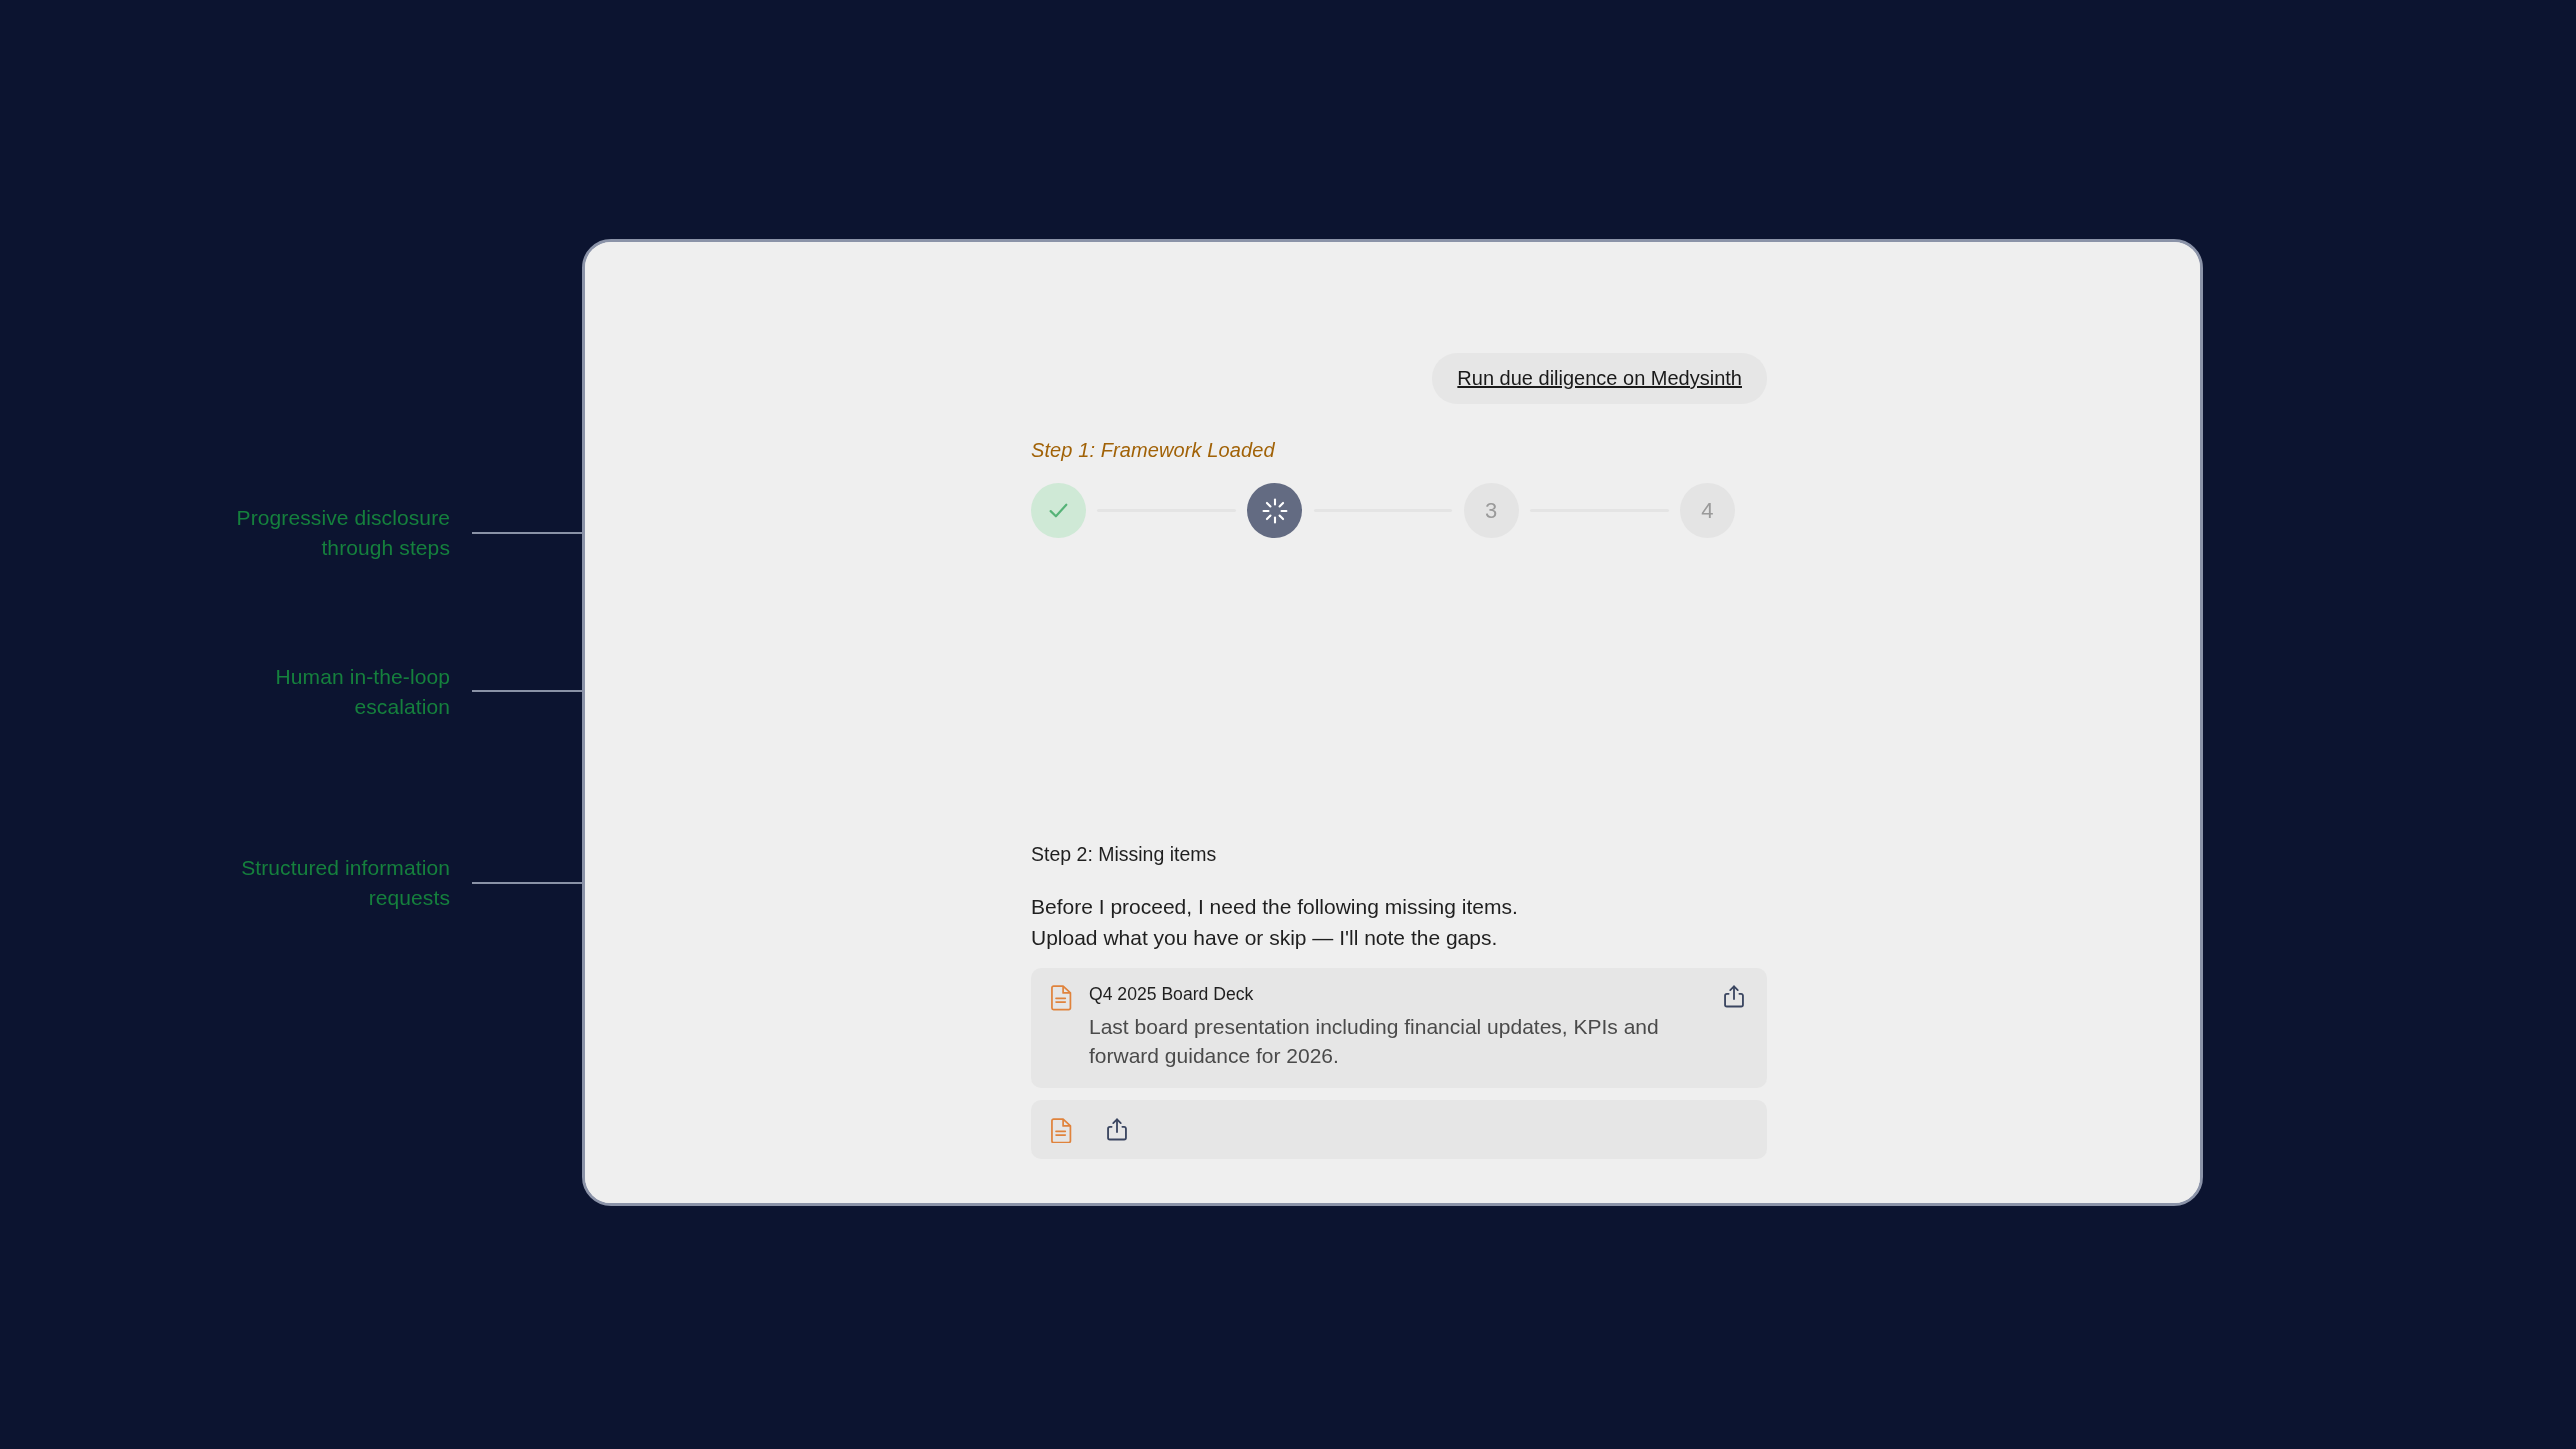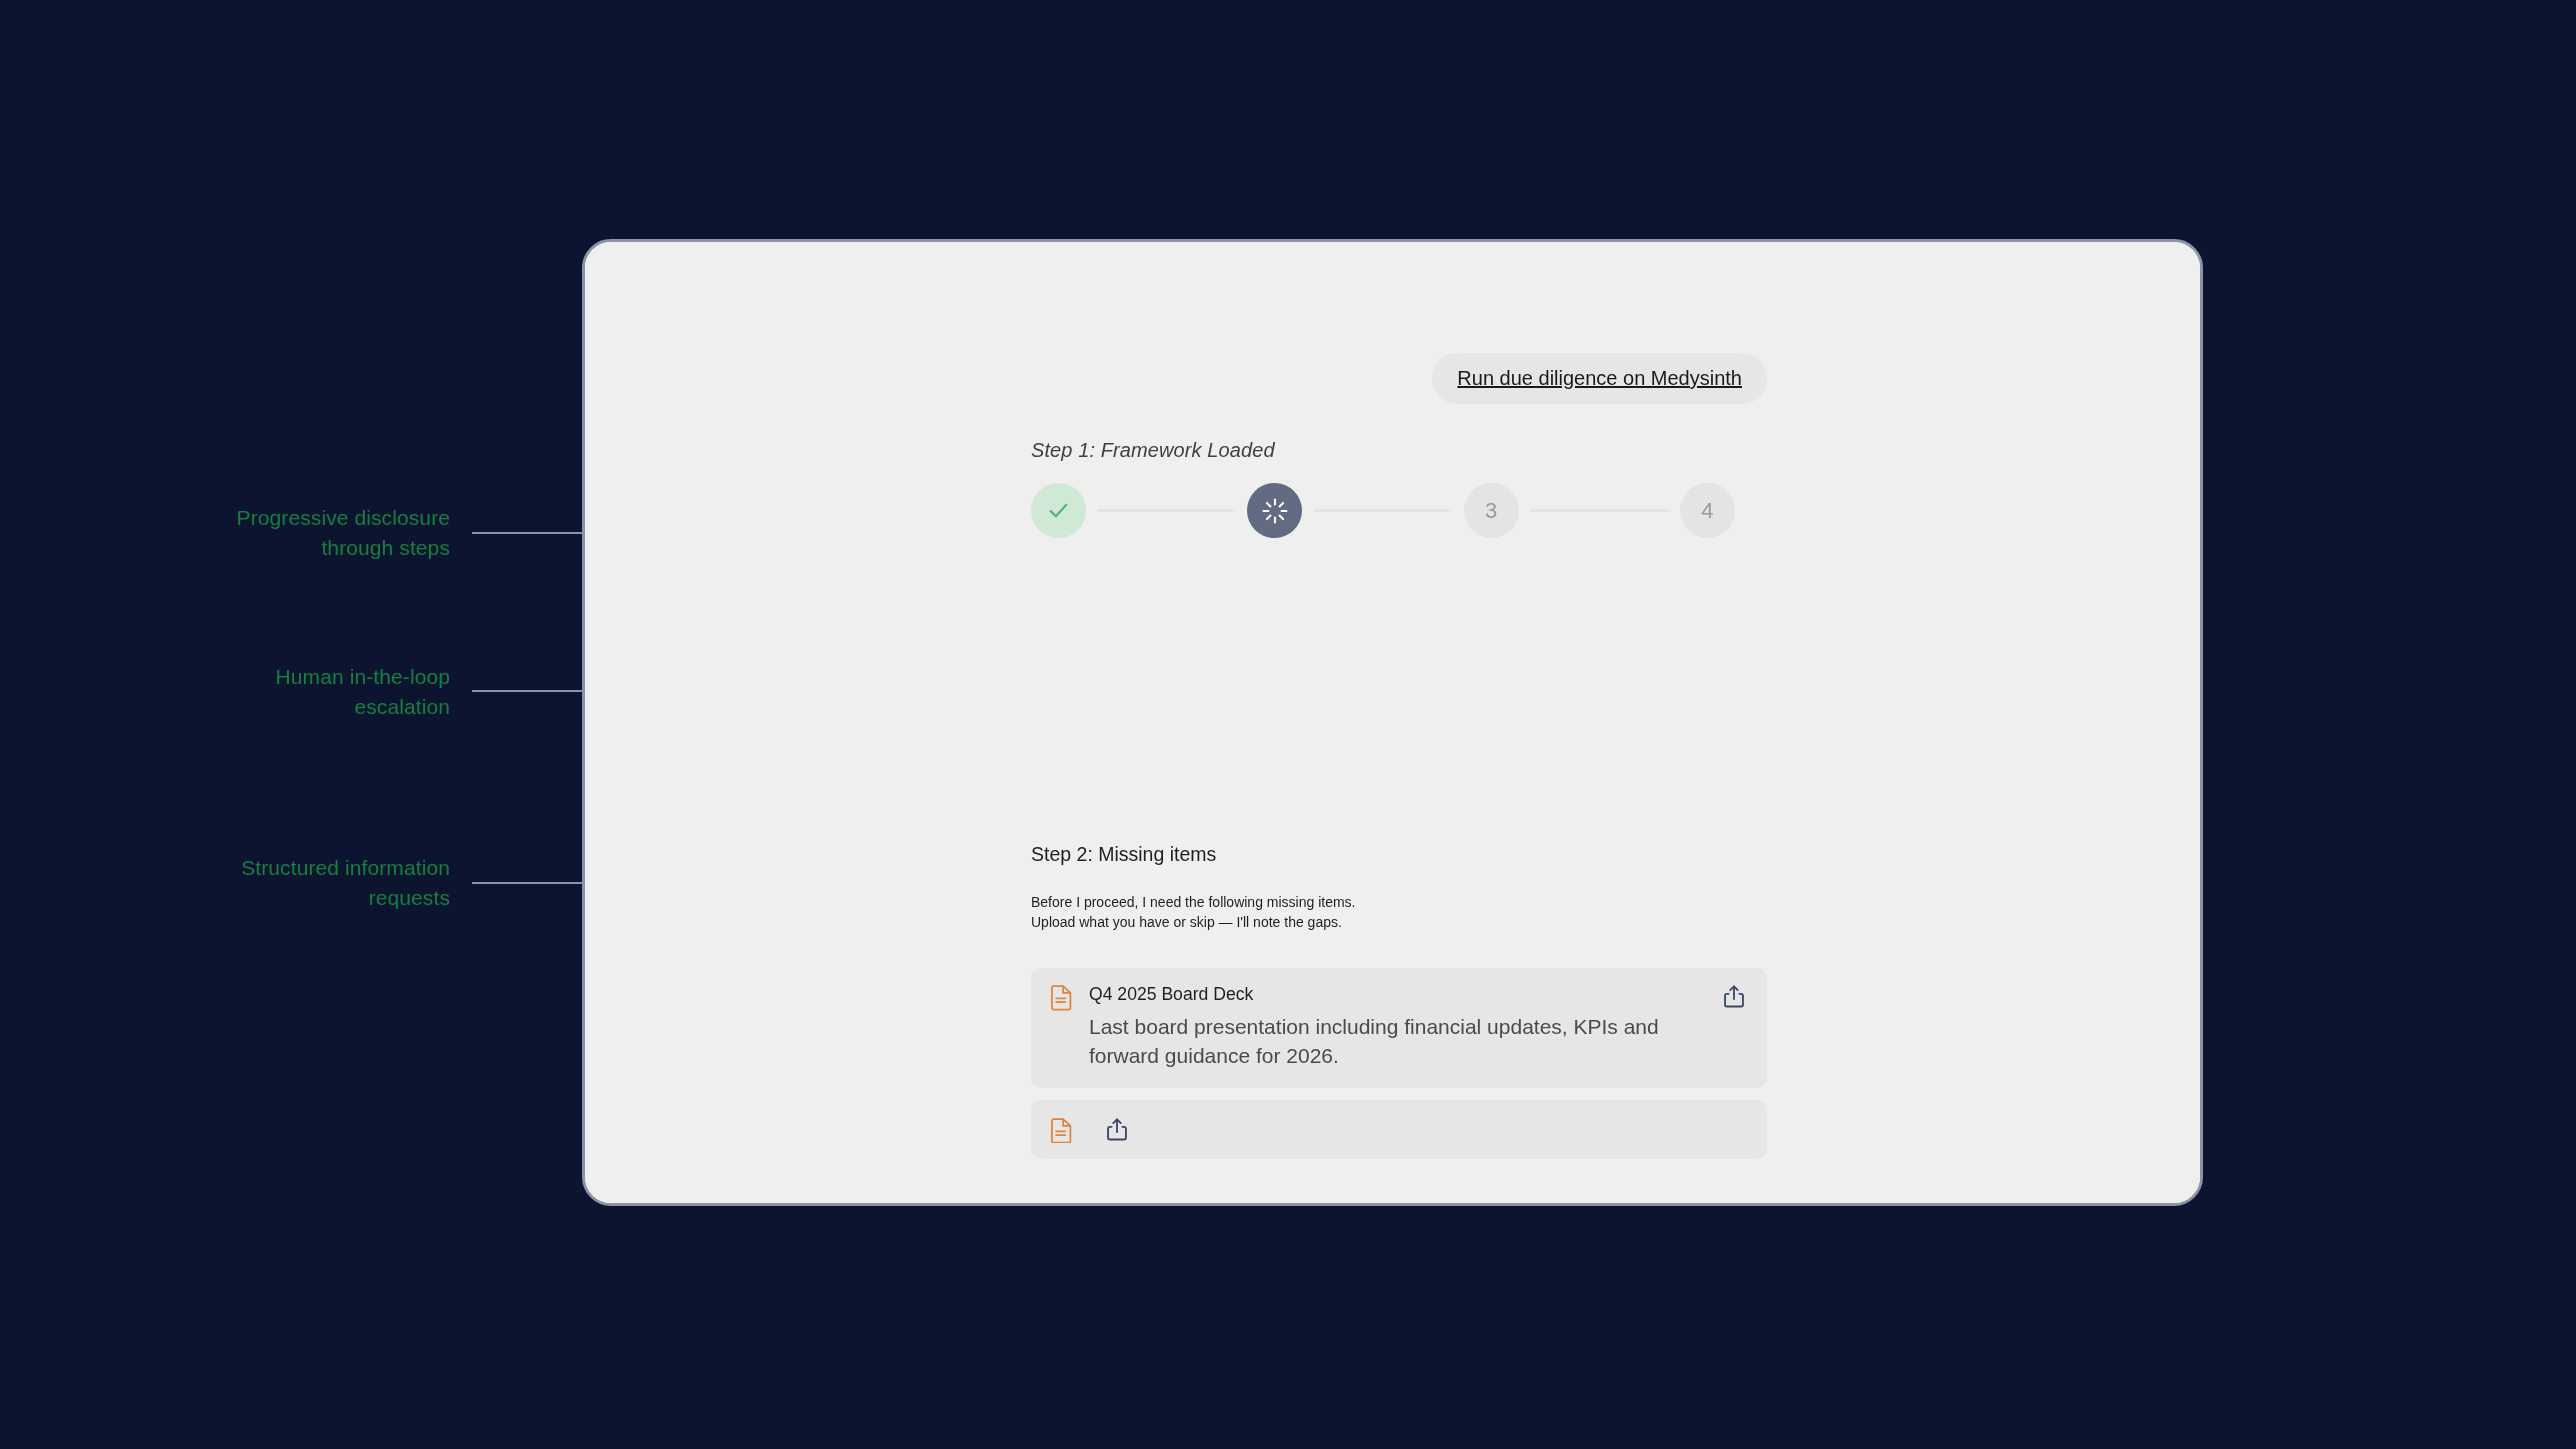--- a/index.html
+++ b/index.html
@@ -81,21 +81,21 @@
     text-decoration: underline;
   }
 
   
   .step-label {
     position: absolute;
     top: 197px;
     left: 0;
     font-size: 20px;
     font-style: italic;
-    color: #404040;
+    color: #a16207;
     letter-spacing: 0.1px;
   }
 
   
   .stepper {
     position: absolute;
     top: 241px;
     left: 0;
     width: 704px;
     display: flex;
@@ -130,21 +130,21 @@
     position: absolute;
     top: 601px;
     left: 0;
     font-size: 19.5px;
     color: #1f1f1f;
   }
   .msg-para {
     position: absolute;
     top: 650px;
     left: 0;
-    font-size: 14px;
+    font-size: 21px;
     line-height: 1.46;
     color: #1f1f1f;
     white-space: pre-line;
   }
   .msg-question {
     position: absolute;
     top: 956px;
     left: 0;
     font-size: 19.5px;
     line-height: 1.49;

